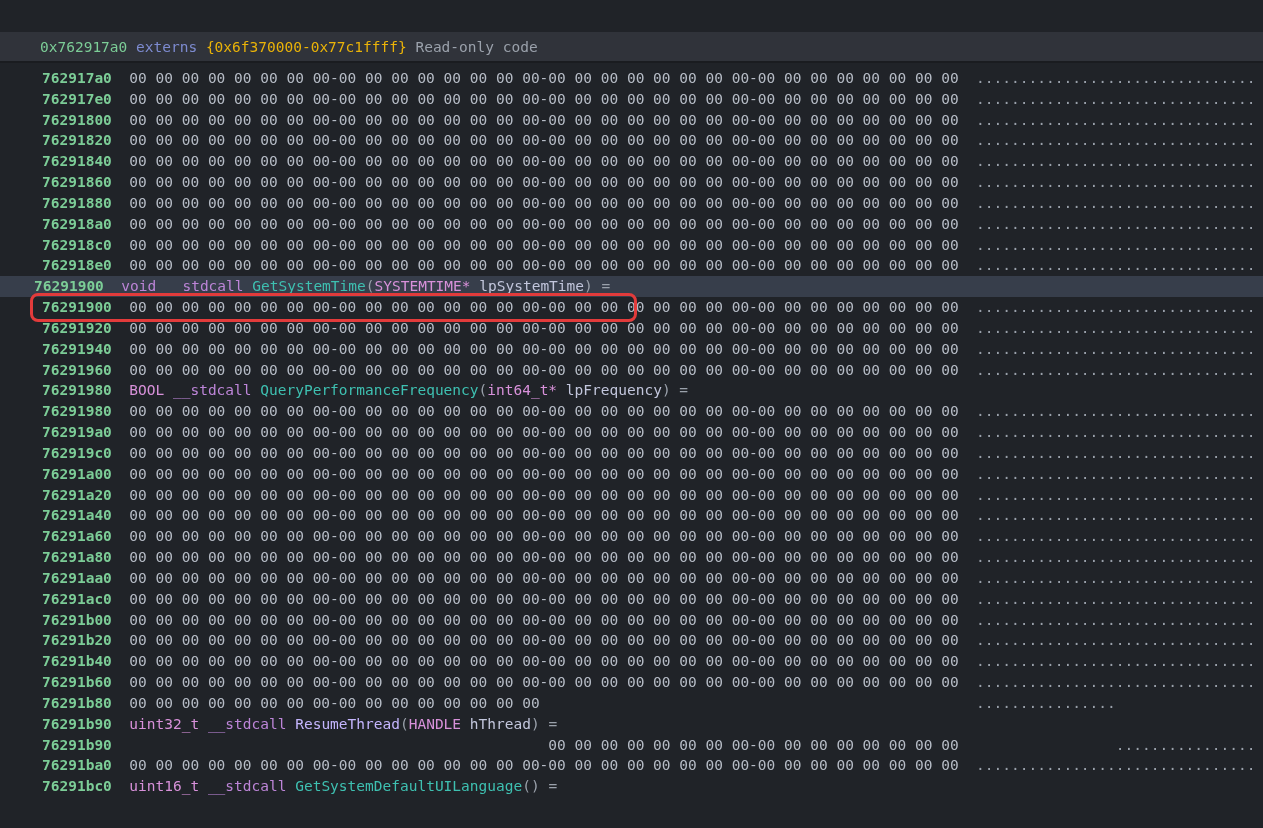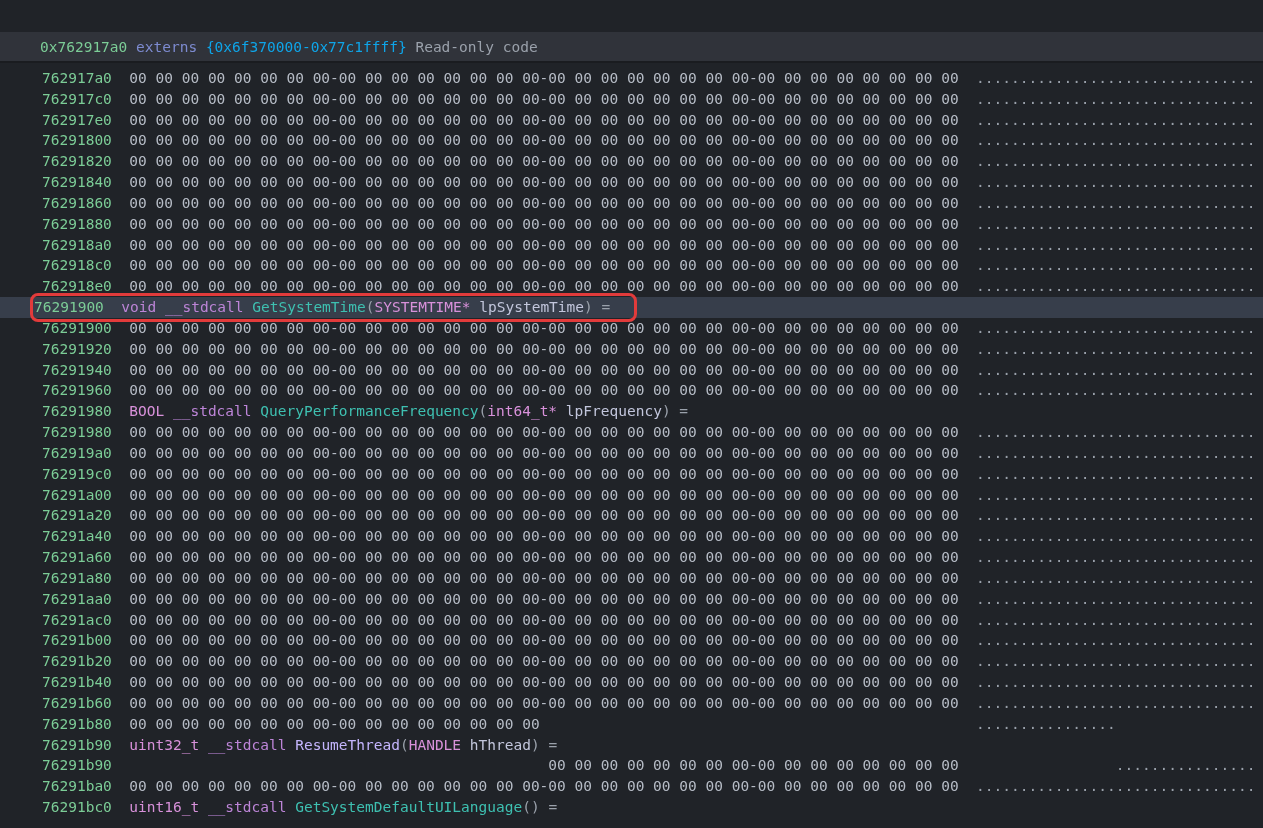--- a/index.html
+++ b/index.html
@@ -3,46 +3,45 @@
 <meta charset="utf-8">
 <style>
   html,body{margin:0;padding:0;background:#202328;}
   body{width:1263px;height:828px;overflow:hidden;position:relative;
        font-family:"DejaVu Sans Mono","Liberation Mono",monospace;font-size:14.5px;}
   .view-header{height:29px;background:#30333a;border-bottom:2px solid #1a1c20;
        display:flex;align-items:center;padding-left:40px;white-space:pre;margin-top:32px;}
   .view-header span{display:inline;}
   .c-haddr{color:#7ccd97;}
   .c-sect{color:#7d8bd0;}
-  .c-range{color:#0ea5e9;}
+  .c-range{color:#eab308;}
   .c-desc{color:#9aa1ab;}
   .dump{position:relative;padding-top:5px;}
   .row{height:20.84px;line-height:20.84px;white-space:pre;padding-left:42px;}
   .row.selected{background:#373e4b;padding-left:34px;}
-  .c-addr{color:#7ccd97;}
+  .c-addr{color:#7ccd97;font-weight:bold;}
   .c-hex{color:#b6bcc6;}
   .c-ascii{color:#9aa1ab;}
   .c-kw{color:#bd85d8;}
   .c-ty{color:#d891da;}
   .c-fn{color:#3ec0b1;}
   .c-imp{color:#c4b5fd;}
   .c-var{color:#c2c6dc;}
   .c-pn{color:#9aa1ab;}
   .sel-box{position:absolute;left:30px;top:230px;width:607px;height:29px;
        border:3px solid #e23b3b;border-radius:8px;box-sizing:border-box;
        pointer-events:none;}
 </style>
 </head>
 <body>
 
 <div class="view-header"><span class="c-haddr">0x762917a0</span><span> </span><span class="c-sect">externs</span><span> </span><span class="c-range">{0x6f370000-0x77c1ffff}</span><span> </span><span class="c-desc">Read-only code</span></div>
 
 <div class="dump">
   <div class="row"><span class="c-addr">762917a0</span><span>  </span><span class="c-hex">00 00 00 00 00 00 00 00-00 00 00 00 00 00 00 00-00 00 00 00 00 00 00 00-00 00 00 00 00 00 00 00</span><span>  </span><span class="c-ascii">................................</span></div>
-    <div class="row"><span class="c-addr">762917c0</span><span>  </span><span class="c-hex">00 00 00 00 00 00 00 00-00 00 00 00 00 00 00 00-00 00 00 00 00 00 00 00-00 00 00 00 00 00 00 00</span><span>  </span><span class="c-ascii">................................</span></div>
     <div class="row"><span class="c-addr">762917e0</span><span>  </span><span class="c-hex">00 00 00 00 00 00 00 00-00 00 00 00 00 00 00 00-00 00 00 00 00 00 00 00-00 00 00 00 00 00 00 00</span><span>  </span><span class="c-ascii">................................</span></div>
     <div class="row"><span class="c-addr">76291800</span><span>  </span><span class="c-hex">00 00 00 00 00 00 00 00-00 00 00 00 00 00 00 00-00 00 00 00 00 00 00 00-00 00 00 00 00 00 00 00</span><span>  </span><span class="c-ascii">................................</span></div>
     <div class="row"><span class="c-addr">76291820</span><span>  </span><span class="c-hex">00 00 00 00 00 00 00 00-00 00 00 00 00 00 00 00-00 00 00 00 00 00 00 00-00 00 00 00 00 00 00 00</span><span>  </span><span class="c-ascii">................................</span></div>
     <div class="row"><span class="c-addr">76291840</span><span>  </span><span class="c-hex">00 00 00 00 00 00 00 00-00 00 00 00 00 00 00 00-00 00 00 00 00 00 00 00-00 00 00 00 00 00 00 00</span><span>  </span><span class="c-ascii">................................</span></div>
     <div class="row"><span class="c-addr">76291860</span><span>  </span><span class="c-hex">00 00 00 00 00 00 00 00-00 00 00 00 00 00 00 00-00 00 00 00 00 00 00 00-00 00 00 00 00 00 00 00</span><span>  </span><span class="c-ascii">................................</span></div>
     <div class="row"><span class="c-addr">76291880</span><span>  </span><span class="c-hex">00 00 00 00 00 00 00 00-00 00 00 00 00 00 00 00-00 00 00 00 00 00 00 00-00 00 00 00 00 00 00 00</span><span>  </span><span class="c-ascii">................................</span></div>
     <div class="row"><span class="c-addr">762918a0</span><span>  </span><span class="c-hex">00 00 00 00 00 00 00 00-00 00 00 00 00 00 00 00-00 00 00 00 00 00 00 00-00 00 00 00 00 00 00 00</span><span>  </span><span class="c-ascii">................................</span></div>
     <div class="row"><span class="c-addr">762918c0</span><span>  </span><span class="c-hex">00 00 00 00 00 00 00 00-00 00 00 00 00 00 00 00-00 00 00 00 00 00 00 00-00 00 00 00 00 00 00 00</span><span>  </span><span class="c-ascii">................................</span></div>
     <div class="row"><span class="c-addr">762918e0</span><span>  </span><span class="c-hex">00 00 00 00 00 00 00 00-00 00 00 00 00 00 00 00-00 00 00 00 00 00 00 00-00 00 00 00 00 00 00 00</span><span>  </span><span class="c-ascii">................................</span></div>
     <div class="row selected"><span class="c-addr">76291900</span><span>  </span><span class="c-kw">void</span><span class="c-pn"> </span><span class="c-kw">__stdcall</span><span class="c-pn"> </span><span class="c-fn">GetSystemTime</span><span class="c-pn">(</span><span class="c-ty">SYSTEMTIME*</span><span class="c-pn"> </span><span class="c-var">lpSystemTime</span><span class="c-pn">)</span><span class="c-pn"> </span><span class="c-pn">=</span></div>

